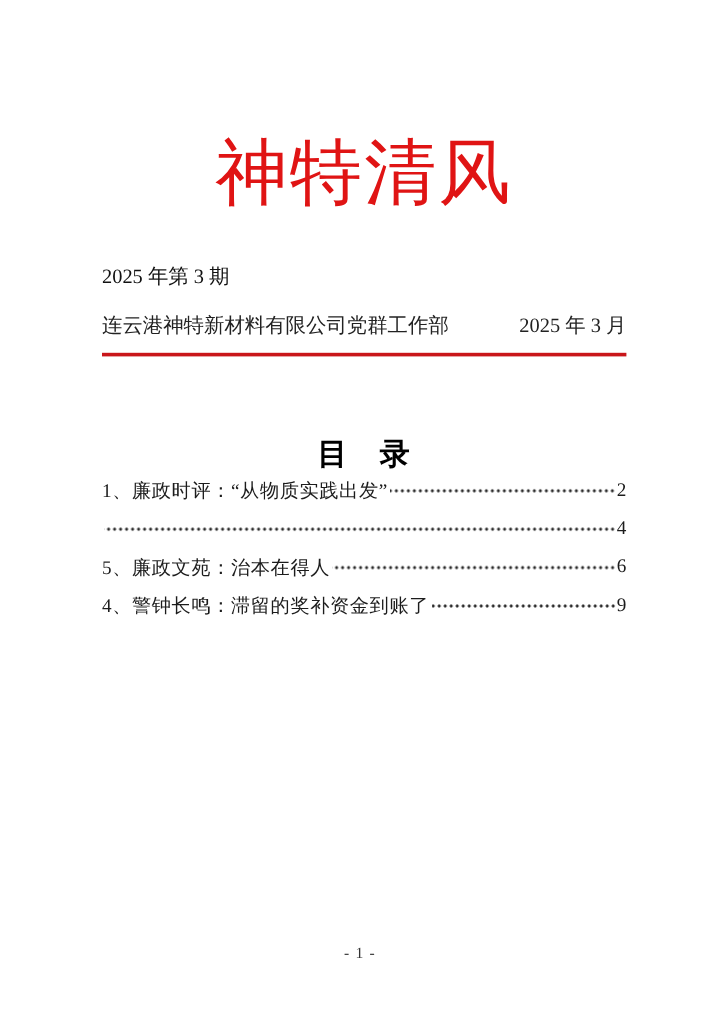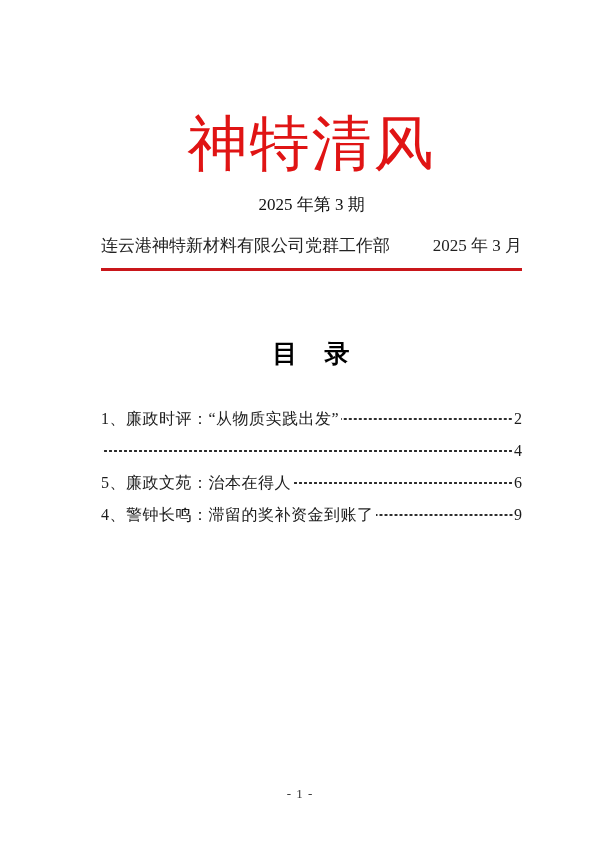--- a/index.html
+++ b/index.html
@@ -8,37 +8,35 @@
     font-family: "Liberation Serif", "DejaVu Serif", serif;
     color: #1a1a1a;
   }
   .page {
     position: relative;
     width: 600px;
     height: 849px;
     margin: 0 auto;
     background: #ffffff;
     overflow: hidden;
-    padding-left: 16px;
   }
   .content {
     padding: 113px 78px 0 85px; 
   }
   .masthead-title {
     text-align: center;
     font-size: 60px;
     line-height: 1.05;
     font-weight: 400;
     letter-spacing: 2px;
     color: #e01414;
     white-space: nowrap;
   }
   .issue-line {
-    margin-top: 18px;
-    text-align: center;
+    margin-top: 44px;
     font-size: 17px;
     line-height: 22px;
     color: #111111;
   }
   .pub-row {
     margin-top: 20px;
     display: flex;
     justify-content: space-between;
     align-items: baseline;
     font-size: 17px;
@@ -52,21 +50,20 @@
   .toc-heading {
     margin-top: 70px;
     text-align: center;
     font-size: 25px;
     line-height: 26px;
     font-weight: 700;
     letter-spacing: 1px;
     color: #000000;
   }
   .toc-list {
-    margin-top: 36px;
   }
   .toc-row {
     display: flex;
     align-items: center;
     height: 32px;
     font-size: 16px;
     color: #1c1c1c;
   }
   .toc-label {
     white-space: nowrap;

